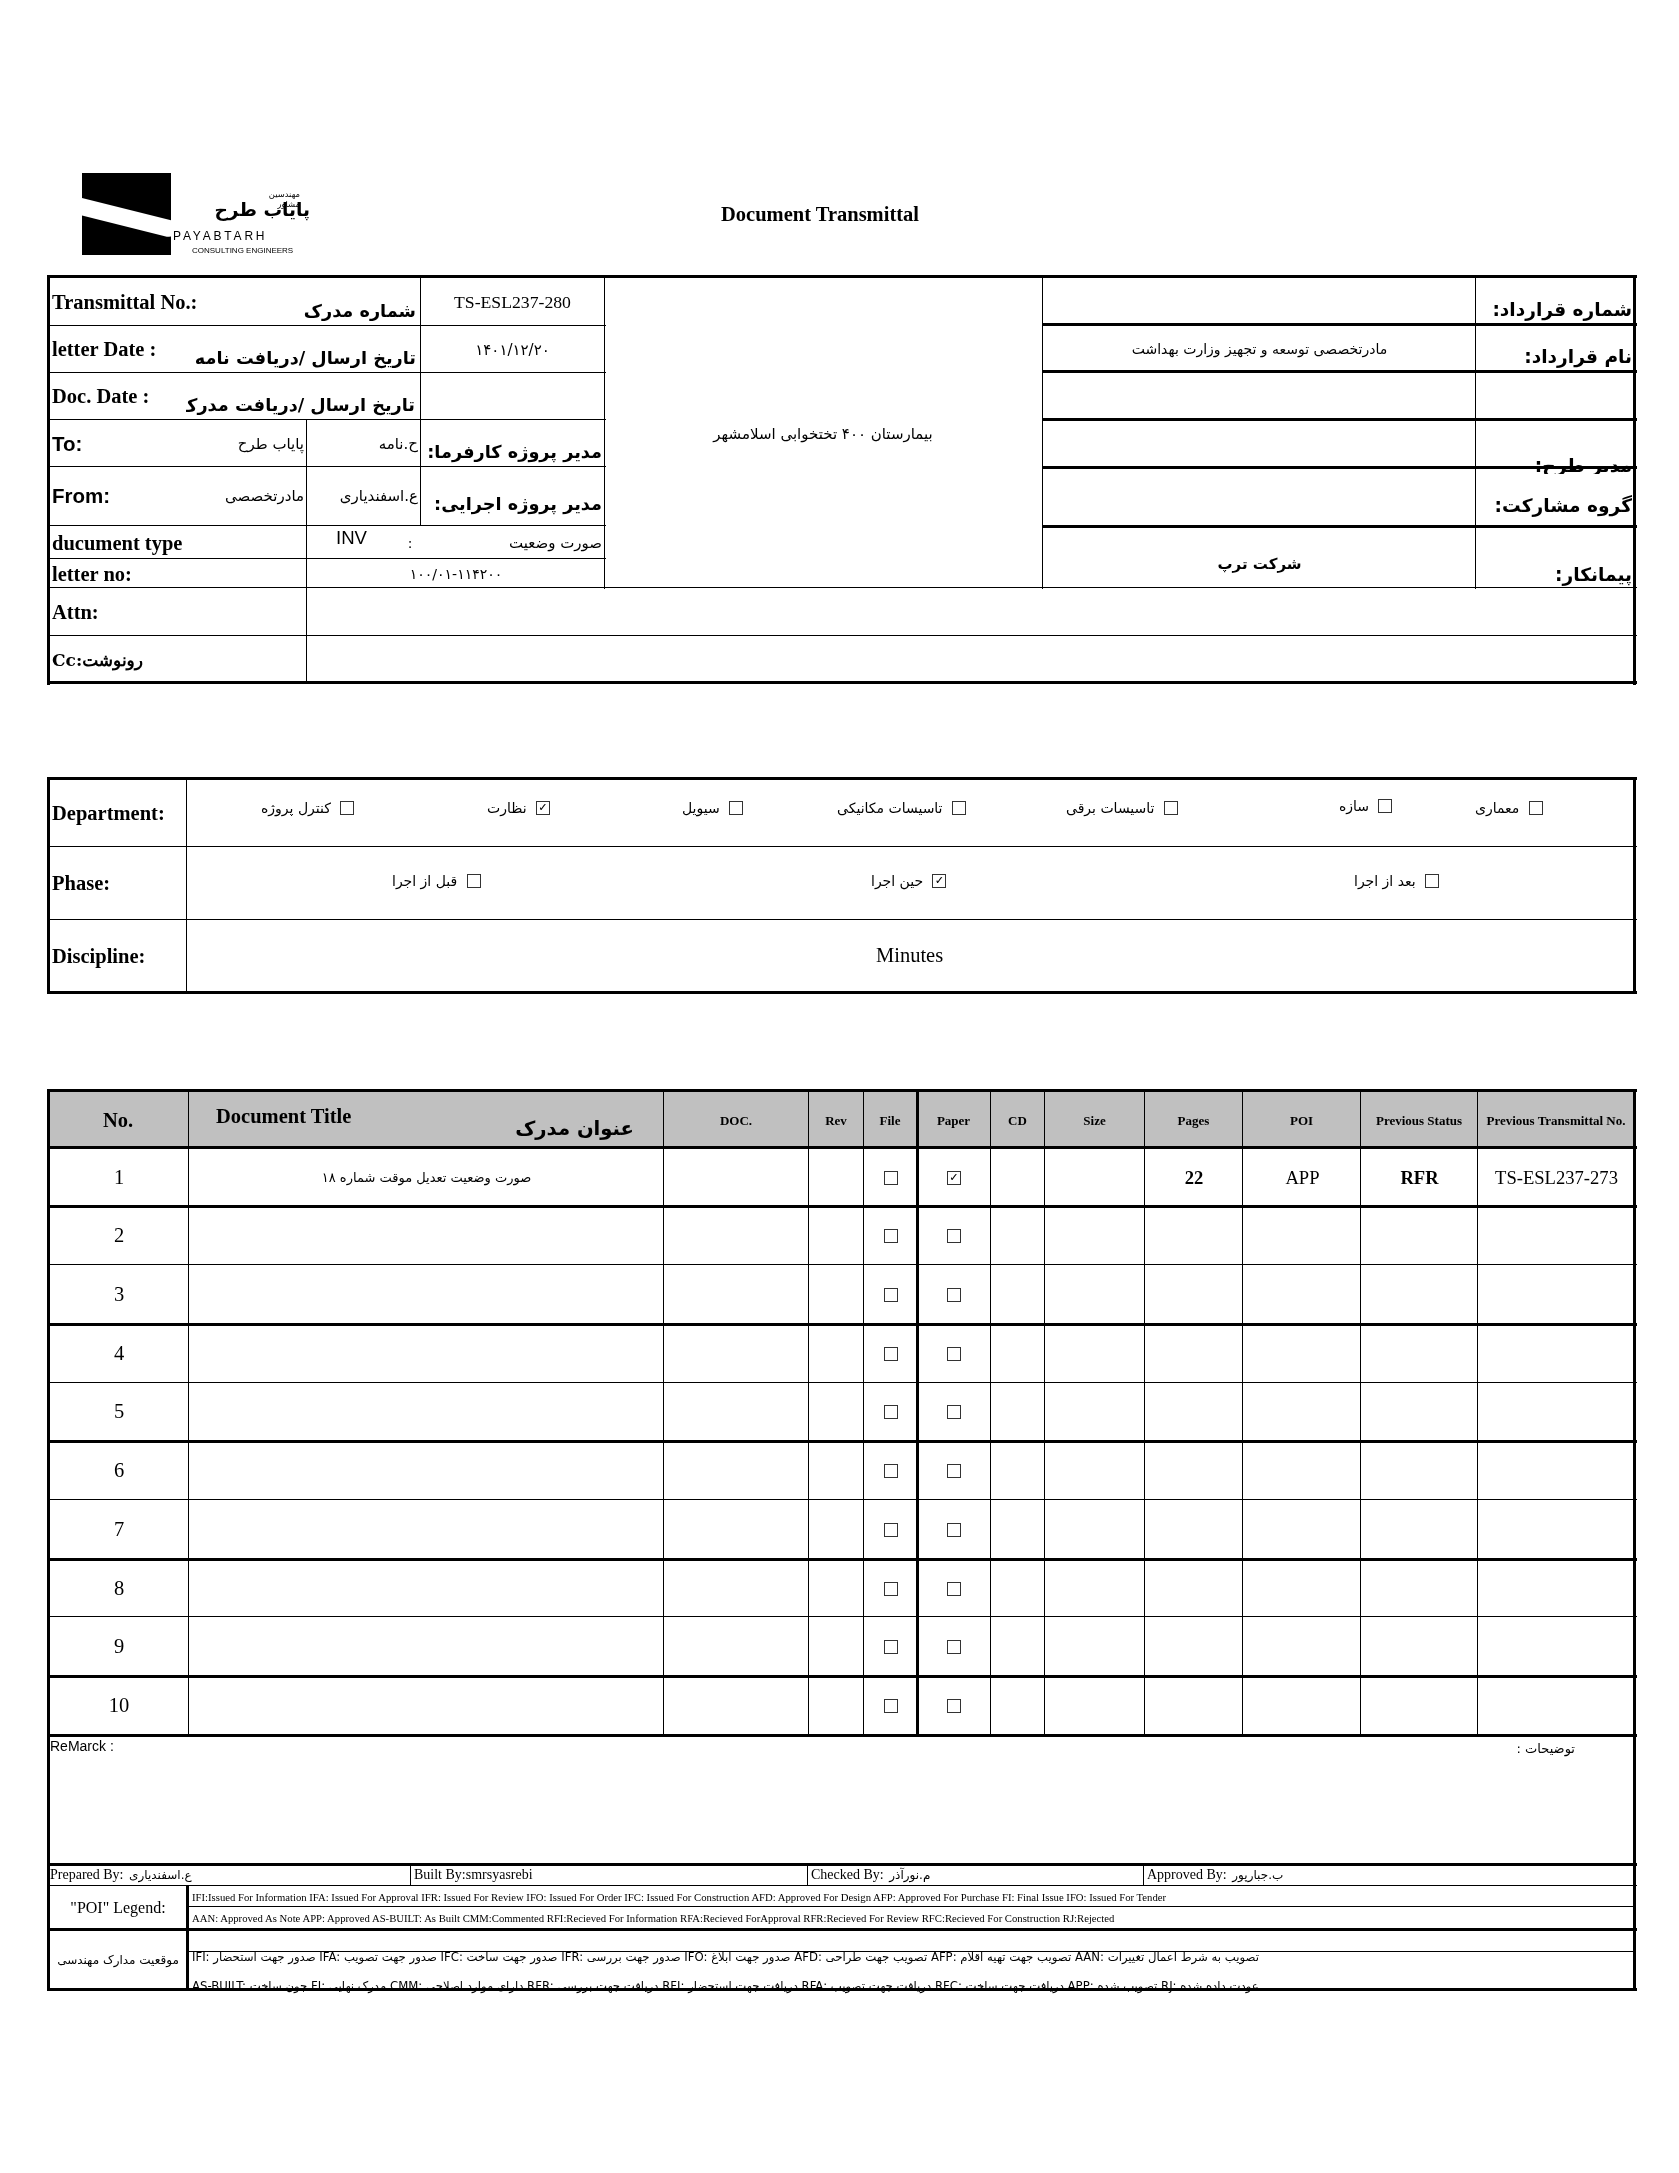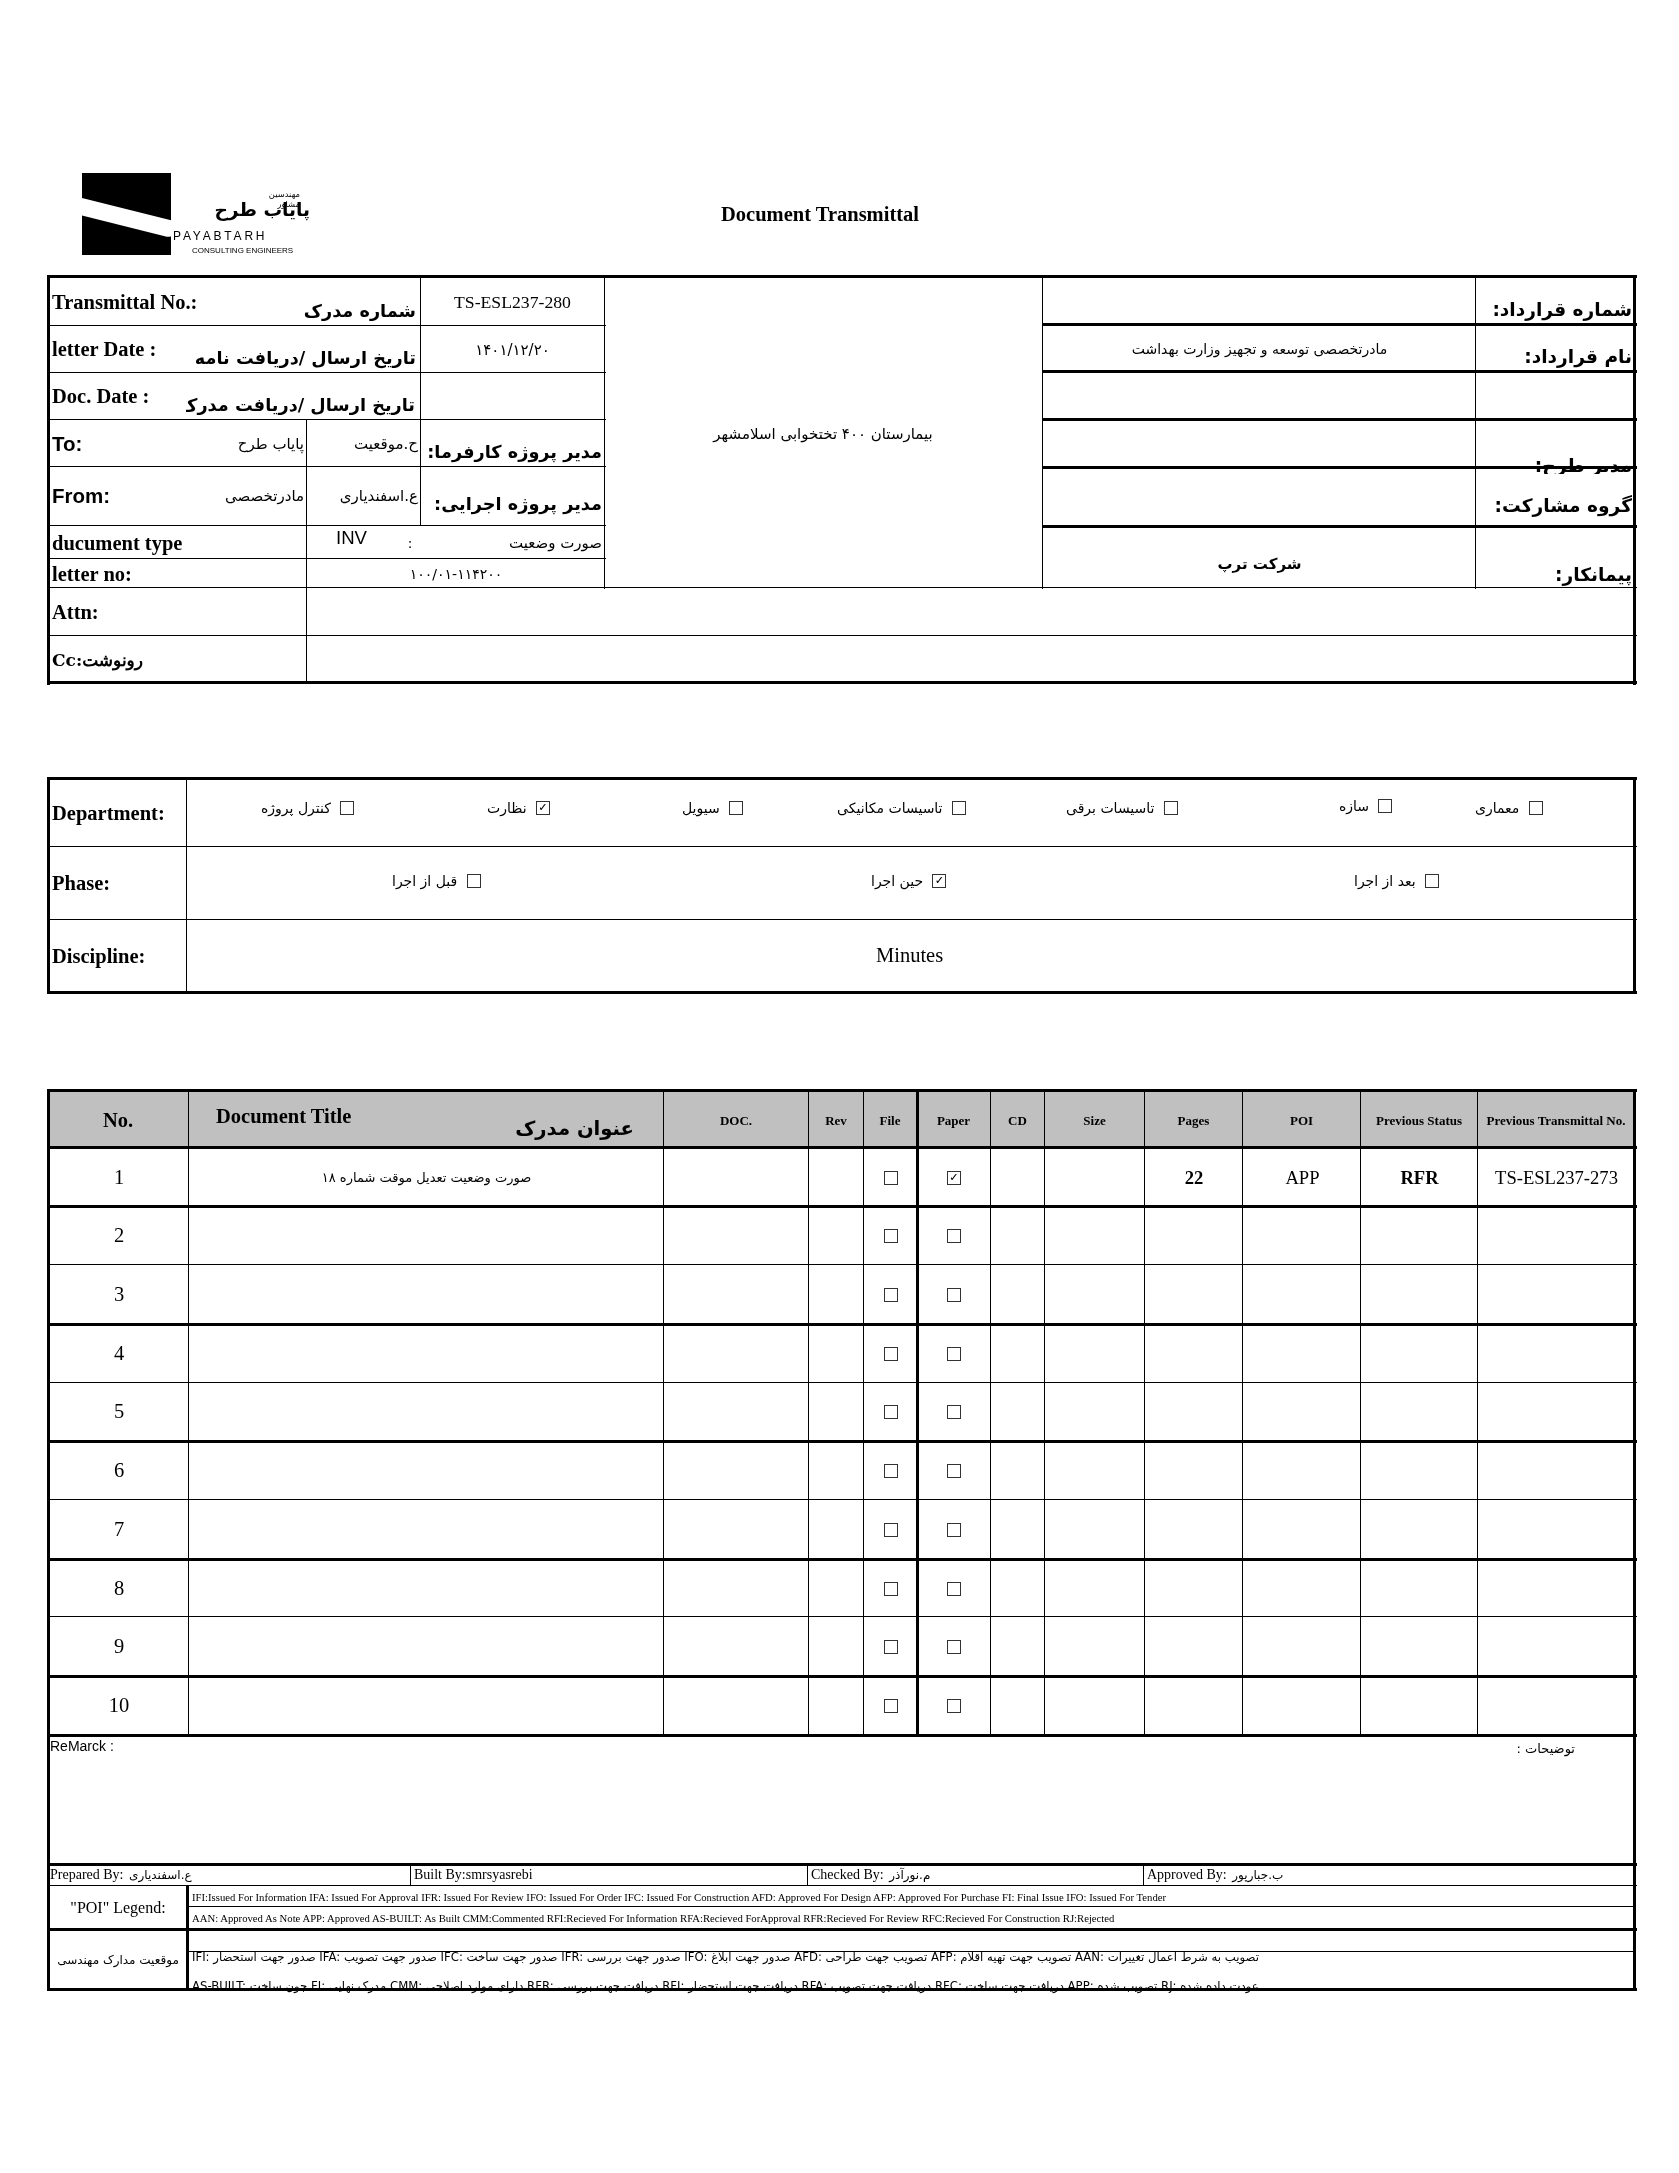--- a/index.html
+++ b/index.html
@@ -79,21 +79,21 @@
   <div class="cell lbl-en" style="left:52px;top:327px;width:149px;height:45px;">letter Date  :</div>
   <div class="cell lbl-fa" style="left:196px;top:327px;width:220px;height:45px;justify-content:flex-start;">تاریخ ارسال /دریافت نامه</div>
   <div class="cell val-fa" style="left:421px;top:327px;width:183px;height:45px;justify-content:center;">۱۴۰۱/۱۲/۲۰</div>
 
   <div class="cell lbl-en" style="left:52px;top:374px;width:140px;height:45px;">Doc. Date   :</div>
   <div class="cell lbl-fa" style="left:186px;top:374px;width:229px;height:45px;justify-content:flex-start;">تاریخ ارسال /دریافت مدرک</div>
   <div class="cell val-en" style="left:421px;top:374px;width:183px;height:45px;justify-content:center;"></div>
 
   <div class="cell lbl-en" style="left:52px;top:420px;width:75px;height:47px;font-family:'Liberation Sans',sans-serif;">To:</div>
   <div class="cell val-fa" style="left:131px;top:420px;width:173px;height:47px;justify-content:flex-start;">پایاب طرح</div>
-  <div class="cell val-fa" style="left:308px;top:420px;width:110px;height:47px;justify-content:flex-start;">ح.موقعیت</div>
+  <div class="cell val-fa" style="left:308px;top:420px;width:110px;height:47px;justify-content:flex-start;">ح.نامه</div>
   <div class="cell lbl-fa" style="left:421px;top:420px;width:181px;height:47px;justify-content:flex-start;">مدیر پروژه کارفرما:</div>
 
   <div class="cell lbl-en" style="left:52px;top:468px;width:93px;height:56px;font-family:'Liberation Sans',sans-serif;">From:</div>
   <div class="cell val-fa" style="left:149px;top:468px;width:155px;height:56px;justify-content:flex-start;">مادرتخصصی</div>
   <div class="cell val-fa" style="left:308px;top:468px;width:110px;height:56px;justify-content:flex-start;">ع.اسفندیاری</div>
   <div class="cell lbl-fa" style="left:421px;top:468px;width:181px;height:56px;justify-content:flex-start;">مدیر پروژه اجرایی:</div>
 
   <div class="cell lbl-en" style="left:52px;top:527px;width:252px;height:32px;">ducument type</div>
   <div class="cell" style="left:336px;top:525px;width:56px;height:26px;font-family:'Liberation Sans',sans-serif;font-size:18.6px;">INV</div>
   <div class="cell" style="left:408px;top:527px;width:18.6px;height:32px;font-size:15px;">:</div>

